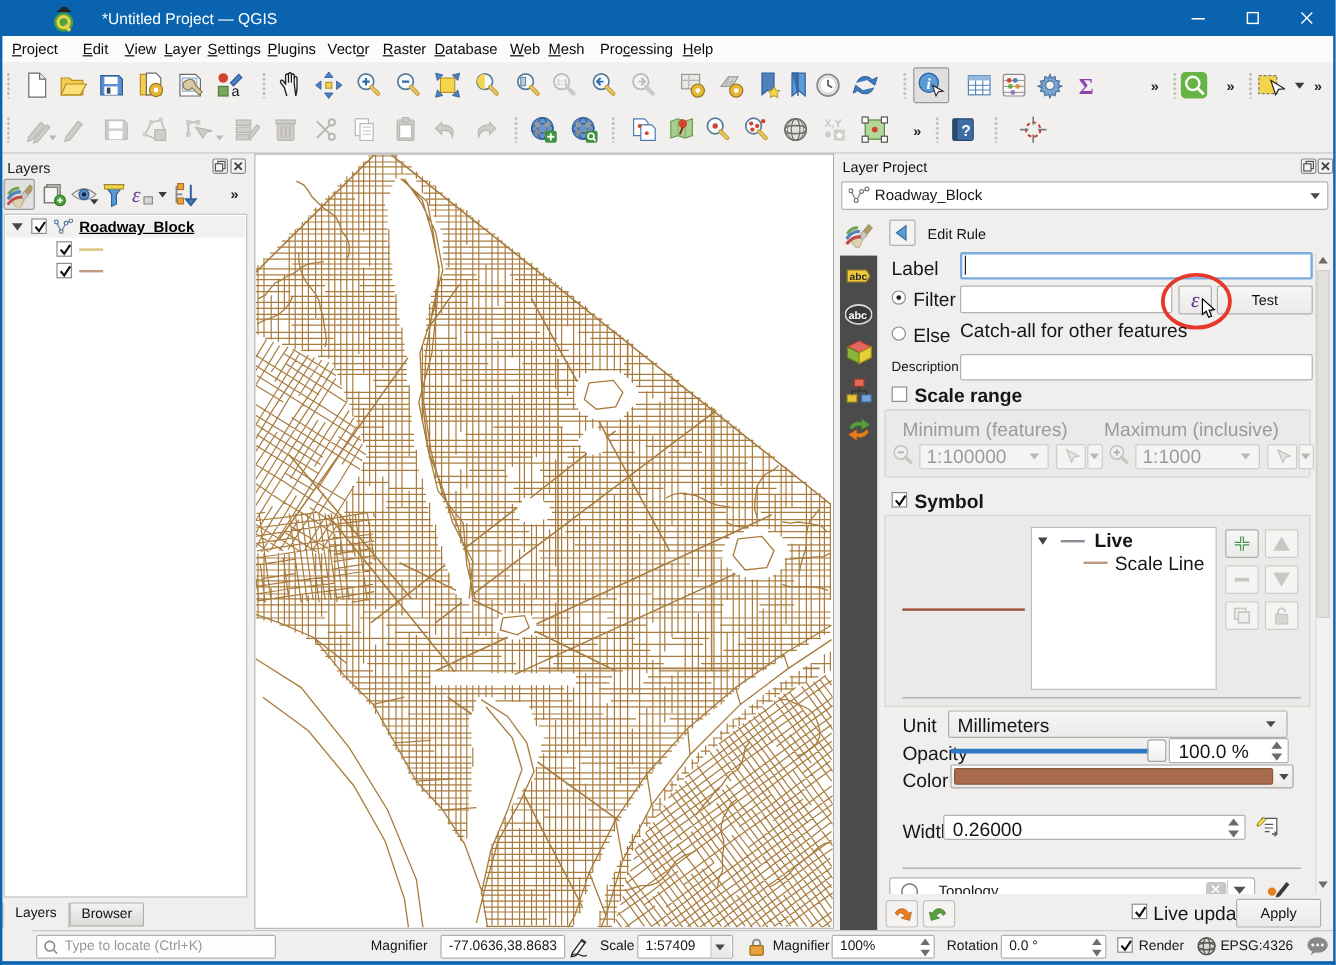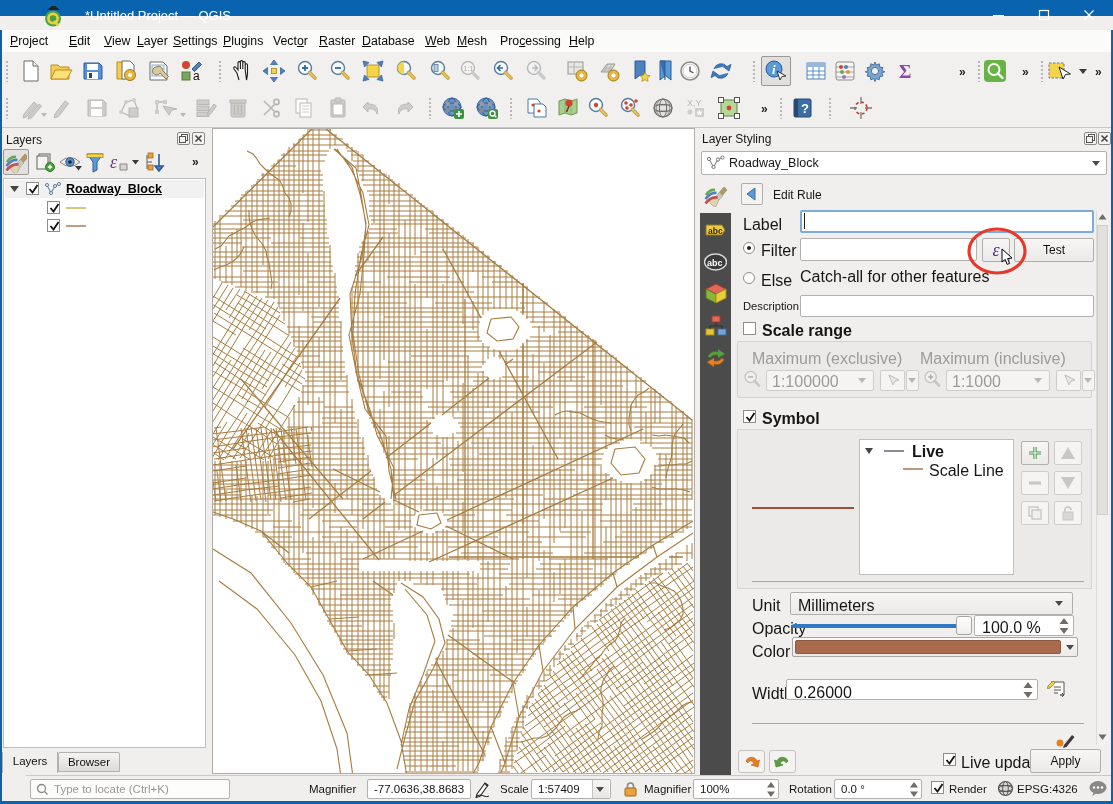--- a/index.html
+++ b/index.html
@@ -1,17 +1,17 @@
 <!DOCTYPE html>
 <html><head><meta charset="utf-8"><style>
 * { margin:0; padding:0; box-sizing:border-box; }
 body { width:1113px; height:804px; overflow:hidden; font-family:"Liberation Sans",sans-serif; }
 #win { position:absolute; left:0; top:0; width:1113px; height:804px; background:#f0efee; }
 .abs { position:absolute; }
-#titlebar { left:0; top:0; width:1113px; height:16px; background:#0a63ae; }
+#titlebar { left:0; top:0; width:1113px; height:30px; background:#0a63ae; }
 #titlebar .ttl { position:absolute; left:85px; top:8px; color:#fff; font-size:13px; }
 .winbtn { position:absolute; top:0; width:46px; height:30px; color:#fff; }
 #menubar { left:0; top:30px; width:1113px; height:22px; background:#fbfbfa; }
 #menubar span { position:absolute; top:4px; font-size:12.3px; color:#090909; }
 #toolbars { left:0; top:52px; width:1113px; height:76px; background:#f1f0ef; border-bottom:1px solid #c8c7c5; }
 .ti { position:absolute; width:24px; height:24px; }
 .grip { position:absolute; width:4px; height:22px; background-image:radial-gradient(circle, #b9b7b4 1px, transparent 1.2px); background-size:4px 4px; }
 .chev { position:absolute; font-size:12px; font-weight:bold; color:#222; letter-spacing:-3px; }
 
 #leftpanel { left:2px; top:129px; width:209px; height:675px; background:#f0efee; }
@@ -629,21 +629,21 @@
     <div id="mapcanvas" class="abs">
 <svg width="481" height="644" viewBox="0 0 481 644" style="position:absolute;left:0;top:0">
 <g fill="none" stroke="#a87c3e" stroke-width="1">
 <path d="M2 92L2 121M2 121L2 150M2 332L2 359M2 359L2 386M7 86L7 119M7 119L7 152M7 332L7 360M7 360L7 388M13 117L13 154M13 361L13 390M19 103L19 129M19 129L19 156M19 332L19 361M19 361L19 390M24 100L24 128M24 332L24 362M24 362L24 392M28 68L28 98M28 98L28 128M28 128L28 158M28 332L28 363M28 363L28 394M33 62L33 95M33 95L33 129M33 129L33 162M33 332L33 365M33 365L33 398M39 56L39 82M39 82L39 109M39 109L39 135M39 135L39 162M39 366L39 400M44 52L44 80M44 80L44 108M44 108L44 136M44 136L44 164M44 367L44 402M50 44L50 74M50 74L50 105M50 105L50 136M50 332L50 357M50 357L50 383M50 383L50 408M55 40L55 72M55 72L55 104M55 104L55 136M55 136L55 168M55 332L55 359M55 359L55 385M61 34L61 61M61 61L61 88M61 88L61 116M61 116L61 143M61 143L61 170M61 328L61 359M61 359L61 389M61 389L61 420M66 30L66 60M66 60L66 89M66 89L66 119M66 119L66 148M66 148L66 178M66 316L66 344M66 344L66 371M66 371L66 398M66 398L66 426M71 24L71 52M71 52L71 80M71 80L71 108M71 108L71 136M71 136L71 164M71 164L71 192M71 300L71 334M71 400L71 434M76 18L76 49M76 49L76 81M76 81L76 112M76 112L76 143M76 143L76 175M76 175L76 206M76 288L76 318M76 318L76 348M76 348L76 378M76 378L76 408M76 408L76 438M81 14L81 43M81 43L81 72M81 72L81 101M81 101L81 131M81 131L81 160M81 160L81 189M81 189L81 218M81 276L81 304M81 304L81 332M81 360L81 388M81 388L81 416M81 416L81 444M86 10L86 41M86 41L86 72M86 72L86 103M86 103L86 135M86 135L86 166M86 197L86 228M86 268L86 298M86 298L86 328M86 328L86 358M86 358L86 388M86 388L86 418M86 418L86 448M90 6L90 35M90 35L90 64M90 94L90 123M90 123L90 152M90 152L90 182M90 211L90 240M90 256L90 284M90 284L90 312M90 312L90 340M90 340L90 368M90 368L90 396M90 396L90 424M95 2L95 32M95 32L95 63M95 63L95 93M95 124L95 154M95 154L95 184M95 184L95 215M95 215L95 245M95 245L95 276M95 306L95 336M95 336L95 367M95 367L95 397M95 397L95 428M95 428L95 458M100 0L100 29M100 29L100 58M100 58L100 87M100 87L100 116M100 116L100 146M100 146L100 175M100 175L100 204M100 204L100 233M100 233L100 262M100 262L100 291M100 291L100 320M100 320L100 350M100 350L100 379M100 408L100 437M100 437L100 466M106 0L106 30M106 30L106 59M106 59L106 89M106 89L106 119M106 119L106 149M106 149L106 178M106 208L106 238M106 268L106 297M106 297L106 327M106 327L106 357M106 357L106 387M106 387L106 416M106 416L106 446M106 446L106 476M111 62L111 92M111 92L111 122M111 122L111 152M111 152L111 183M111 183L111 213M111 213L111 243M111 243L111 273M111 273L111 303M111 303L111 333M111 333L111 363M111 363L111 394M111 394L111 424M111 424L111 454M111 454L111 484M117 0L117 20M117 116L117 145M117 145L117 174M117 174L117 204M117 204L117 233M117 233L117 262M117 262L117 291M117 291L117 321M117 321L117 350M117 350L117 379M117 379L117 408M117 408L117 438M117 438L117 467M117 467L117 496M122 6L122 16M122 144L122 174M122 174L122 204M122 204L122 234M122 234L122 264M122 264L122 294M122 354L122 384M122 414L122 444M122 444L122 474M122 474L122 504M128 192L128 221M128 221L128 251M128 280L128 310M128 310L128 339M128 339L128 369M128 398L128 428M128 428L128 457M128 457L128 487M128 487L128 516M134 14L134 20M134 246L134 277M134 277L134 308M134 308L134 339M134 339L134 370M134 400L134 431M134 431L134 462M134 462L134 493M134 493L134 524M139 18L139 32M139 158L139 190M139 190L139 222M139 270L139 299M139 299L139 328M139 328L139 357M139 357L139 386M139 414L139 443M139 443L139 472M139 472L139 501M139 501L139 530M145 22L145 42M145 124L145 156M145 156L145 188M145 188L145 220M145 220L145 252M145 290L145 321M145 321L145 352M145 352L145 382M145 382L145 413M145 413L145 444M145 444L145 474M145 474L145 505M145 505L145 536M150 26L150 52M150 112L150 144M150 144L150 175M150 175L150 207M150 207L150 238M150 238L150 270M150 308L150 338M150 338L150 369M150 369L150 400M150 442L150 475M150 475L150 509M150 509L150 542M155 102L155 132M155 163L155 193M155 193L155 223M155 223L155 254M155 254L155 284M155 326L155 361M155 361L155 395M155 395L155 430M155 442L155 477M155 477L155 511M155 511L155 546M161 36L161 65M161 65L161 94M161 123L161 152M161 152L161 182M161 182L161 211M161 211L161 240M161 240L161 269M161 269L161 298M161 348L161 375M161 375L161 403M161 403L161 430M161 442L161 471M161 471L161 500M161 500L161 529M161 529L161 558M167 40L167 70M167 70L167 100M167 100L167 130M167 130L167 160M167 160L167 190M167 190L167 220M167 220L167 250M167 280L167 310M167 366L167 398M167 398L167 430M167 442L167 473M167 473L167 504M167 504L167 535M167 535L167 566M171 44L171 75M171 75L171 106M171 106L171 137M171 137L171 168M171 168L171 200M171 200L171 231M171 262L171 293M171 293L171 324M171 370L171 400M171 400L171 430M171 442L171 474M171 474L171 507M171 507L171 540M171 540L171 572M176 46L176 75M176 104L176 133M176 133L176 162M176 162L176 191M176 191L176 220M176 220L176 249M176 249L176 278M176 307L176 336M176 402L176 430M176 442L176 474M176 474L176 506M176 506L176 538M176 538L176 570M181 52L181 81M181 81L181 110M181 110L181 139M181 139L181 168M181 168L181 197M181 197L181 226M181 226L181 256M181 256L181 285M181 285L181 314M181 314L181 343M181 343L181 372M181 372L181 401M181 401L181 430M181 442L181 464M181 494L181 510M186 54L186 83M186 83L186 112M186 112L186 141M186 141L186 170M186 170L186 199M186 199L186 228M186 228L186 256M186 256L186 285M186 285L186 314M186 314L186 343M186 343L186 372M186 372L186 401M186 442L186 452M192 91L192 122M192 122L192 153M192 153L192 184M192 184L192 215M192 215L192 246M192 246L192 277M192 277L192 308M192 308L192 339M192 339L192 370M192 370L192 401M192 442L192 452M197 66L197 96M197 96L197 127M197 127L197 158M197 158L197 188M197 188L197 219M197 219L197 249M197 249L197 280M197 280L197 310M197 371L197 402M197 402L197 432M197 442L197 452M197 574L197 608M197 608L197 642M202 68L202 97M202 97L202 126M202 155L202 184M202 184L202 213M202 213L202 241M202 241L202 270M202 270L202 299M202 299L202 328M202 328L202 357M202 357L202 386M202 398L202 432M202 564L202 590M202 590L202 616M202 616L202 642M208 74L208 105M208 105L208 136M208 136L208 166M208 166L208 197M208 197L208 228M208 228L208 259M208 259L208 290M208 290L208 320M208 320L208 351M208 351L208 382M208 402L208 432M208 442L208 454M208 552L208 582M208 582L208 612M208 612L208 642M214 78L214 108M214 108L214 139M214 139L214 169M214 200L214 230M214 230L214 260M214 291L214 321M214 321L214 352M214 352L214 382M214 404L214 432M214 442L214 456M214 542L214 575M214 575L214 609M214 609L214 642M220 82L220 112M220 112L220 141M220 141L220 171M220 171L220 201M220 201L220 231M220 231L220 260M220 260L220 290M220 329L220 355M220 355L220 382M220 404L220 432M220 442L220 456M220 561L220 588M220 588L220 615M220 615L220 642M224 86L224 115M224 115L224 143M224 143L224 172M224 172L224 200M224 200L224 229M224 229L224 257M224 257L224 286M224 306L224 331M224 357L224 382M224 402L224 432M224 528L224 556M224 556L224 585M224 585L224 614M224 614L224 642M230 90L230 122M230 155L230 187M230 187L230 219M230 219L230 252M230 252L230 284M230 308L230 333M230 333L230 359M230 359L230 384M230 400L230 432M230 442L230 462M230 522L230 552M230 552L230 582M230 612L230 642M234 94L234 126M234 126L234 157M234 157L234 189M234 189L234 221M234 221L234 252M234 308L234 339M234 339L234 370M234 401L234 432M234 442L234 476M234 510L234 543M234 543L234 576M234 576L234 609M234 609L234 642M240 98L240 130M240 130L240 161M240 161L240 193M240 193L240 225M240 225L240 256M240 256L240 288M240 304L240 336M240 336L240 368M240 368L240 400M240 442L240 471M240 499L240 528M240 528L240 556M240 556L240 585M240 585L240 613M240 613L240 642M245 102L245 132M245 132L245 162M245 162L245 192M245 192L245 222M245 222L245 252M245 252L245 282M245 312L245 342M245 342L245 372M245 372L245 402M245 402L245 432M245 442L245 471M245 471L245 499M245 499L245 528M245 528L245 556M245 556L245 585M245 585L245 613M245 613L245 642M250 106L250 136M250 136L250 165M250 165L250 195M250 254L250 284M250 284L250 313M250 313L250 343M250 373L250 402M250 471L250 499M250 499L250 528M250 528L250 556M250 556L250 585M250 585L250 613M250 613L250 642M255 110L255 139M255 139L255 169M255 227L255 256M255 256L255 286M255 286L255 315M255 315L255 344M255 344L255 373M255 373L255 403M255 403L255 432M255 442L255 471M255 471L255 499M255 499L255 528M255 528L255 556M255 556L255 585M255 585L255 613M255 613L255 642M260 114L260 143M260 172L260 201M260 259L260 287M260 287L260 316M260 316L260 345M260 345L260 374M260 374L260 403M260 442L260 471M260 471L260 499M260 528L260 556M260 556L260 585M260 585L260 613M260 613L260 642M265 118L265 149M265 149L265 181M265 181L265 212M265 244L265 275M265 275L265 306M265 306L265 338M265 338L265 369M265 369L265 401M265 401L265 432M265 444L265 472M265 472L265 501M265 501L265 529M265 529L265 557M265 557L265 585M265 585L265 614M265 614L265 642M270 122L270 154M270 154L270 186M270 214L270 236M270 242L270 272M270 272L270 302M270 302L270 332M270 332L270 362M270 362L270 392M270 392L270 422M270 422L270 452M270 452L270 482M270 482L270 512M270 512L270 542M270 542L270 572M270 602L270 632M275 126L275 154M275 154L275 182M275 218L275 230M275 248L275 279M275 309L275 340M275 340L275 371M275 432L275 463M275 463L275 493M275 524L275 555M275 555L275 585M275 585L275 616M281 132L281 156M281 156L281 180M281 220L281 228M281 250L281 279M281 279L281 308M281 308L281 337M281 337L281 366M281 366L281 395M281 395L281 424M281 424L281 453M281 453L281 482M281 482L281 511M281 511L281 540M281 540L281 569M281 569L281 598M287 136L287 180M287 222L287 230M287 248L287 279M287 279L287 310M287 310L287 341M287 341L287 372M287 372L287 403M287 403L287 433M287 433L287 464M287 464L287 495M287 495L287 526M287 526L287 557M287 557L287 588M287 630L287 642M293 142L293 180M293 222L293 251M293 251L293 281M293 281L293 310M293 310L293 339M293 339L293 369M293 398L293 427M293 457L293 486M293 486L293 515M293 515L293 545M293 608L293 642M299 146L299 180M299 283L299 314M299 314L299 345M299 345L299 376M299 376L299 408M299 408L299 439M299 439L299 470M299 470L299 501M299 501L299 533M299 533L299 564M299 598L299 640M304 150L304 182M304 220L304 250M304 250L304 281M304 281L304 311M304 311L304 341M304 341L304 372M304 372L304 402M304 402L304 433M304 433L304 463M304 463L304 493M304 493L304 524M304 588L304 622M310 154L310 184M310 216L310 246M310 246L310 276M310 276L310 305M310 305L310 335M310 335L310 365M310 365L310 395M310 425L310 455M310 455L310 484M310 484L310 514M310 514L310 544M310 576L310 600M314 158L314 190M314 210L314 240M314 240L314 270M314 270L314 299M314 299L314 329M314 329L314 359M314 359L314 389M314 389L314 419M314 419L314 449M314 478L314 508M314 566L314 580M320 164L320 194M320 225L320 255M320 255L320 285M320 316L320 346M320 346L320 376M320 376L320 407M320 407L320 437M320 437L320 467M320 467L320 498M320 498L320 528M320 558L320 568M326 197L326 227M326 227L326 256M326 256L326 285M326 285L326 315M326 315L326 344M326 344L326 373M326 373L326 403M326 403L326 432M326 461L326 491M326 491L326 520M326 550L326 560M331 172L331 203M331 234L331 265M331 265L331 296M331 296L331 327M331 327L331 359M331 359L331 390M331 421L331 452M331 452L331 483M331 483L331 514M331 542L331 552M337 206L337 236M337 236L337 267M337 267L337 297M337 297L337 327M337 327L337 357M337 357L337 387M337 387L337 417M337 417L337 448M337 448L337 478M337 478L337 508M337 536L337 546M341 180L341 209M341 209L341 239M341 239L341 268M341 268L341 297M341 297L341 326M341 326L341 356M341 356L341 385M341 385L341 414M341 443L341 473M341 528L341 538M347 184L347 215M347 215L347 246M347 246L347 278M347 278L347 309M347 340L347 371M347 371L347 402M347 434L347 465M347 522L347 530M352 188L352 218M352 218L352 248M352 248L352 279M352 279L352 309M352 309L352 339M352 339L352 369M352 369L352 399M352 430L352 460M352 460L352 490M352 516L352 522M358 194L358 223M358 223L358 252M358 281L358 310M358 310L358 339M358 339L358 368M358 368L358 397M358 397L358 426M358 426L358 455M358 455L358 484M358 510L358 516M364 198L364 229M364 229L364 260M364 260L364 291M364 291L364 322M364 322L364 354M364 354L364 385M364 385L364 416M364 416L364 447M364 447L364 478M364 504L364 512M369 202L369 232M369 232L369 262M369 262L369 292M369 292L369 322M369 322L369 352M369 382L369 412M369 412L369 442M369 442L369 472M369 498L369 506M375 206L375 235M375 235L375 264M375 264L375 293M375 293L375 322M375 322L375 352M375 352L375 381M375 381L375 410M375 410L375 439M375 439L375 468M375 492L375 500M382 212L382 243M382 243L382 274M382 274L382 306M382 306L382 337M382 337L382 368M382 368L382 400M382 400L382 431M382 431L382 462M382 486L382 494M388 216L388 246M388 246L388 276M388 337L388 367M388 367L388 398M388 398L388 428M388 428L388 458M388 480L388 488M393 222L393 255M393 255L393 287M393 287L393 320M393 344L393 371M393 398L393 425M393 425L393 452M393 474L393 482M398 226L398 256M398 256L398 286M398 286L398 316M398 348L398 381M398 381L398 415M398 415L398 448M398 470L398 478M403 228L403 257M403 257L403 285M403 285L403 314M403 350L403 381M403 381L403 413M403 413L403 444M403 468L403 476M408 234L408 260M408 260L408 286M408 286L408 312M408 352L408 381M408 381L408 411M408 411L408 440M408 462L408 470M414 238L414 274M414 274L414 310M414 354L414 381M414 381L414 409M414 409L414 436M414 458L414 466M418 276L418 310M418 354L418 380M418 380L418 406M418 406L418 432M418 454L418 462M423 246L423 279M423 378L423 404M423 404L423 430M423 450L423 458M428 248L428 280M428 280L428 312M428 352L428 389M428 389L428 426M428 446L428 456M433 283L433 314M433 350L433 387M433 387L433 424M433 444L433 452M438 258L438 288M438 288L438 318M438 346L438 383M438 383L438 420M438 440L438 448M442 260L442 294M442 336L442 363M442 363L442 391M442 438L442 446M447 264L447 294M447 324L447 354M447 354L447 384M447 384L447 414M447 434L447 444M453 325L453 353M453 353L453 382M453 382L453 410M453 430L453 442M459 274L459 308M459 308L459 341M459 341L459 374M459 374L459 408M459 426L459 440M463 278L463 310M463 310L463 341M463 341L463 372M463 372L463 404M463 424L463 436M470 282L470 312M470 312L470 342M470 342L470 372M470 372L470 402M474 286L474 314M474 314L474 343M474 343L474 371M474 371L474 400M474 416L474 432M479 290L479 317M479 317L479 344M479 344L479 371M479 414L479 430M94 1L118 1M90 6L124 6M86 10L130 10M80 16L108 16M108 16L136 16M74 22L116 22M134 22L144 22M68 26L91 26M91 26L114 26M138 26L150 26M64 32L88 32M88 32L112 32M140 32L156 32M58 37L83 37M142 37L162 37M54 42L81 42M81 42L108 42M144 42L168 42M48 46L79 46M79 46L110 46M146 46L174 46M44 51L77 51M77 51L110 51M148 51L180 51M40 56L75 56M75 56L110 56M150 56L186 56M34 62L59 62M59 62L85 62M85 62L110 62M154 62L194 62M28 66L55 66M55 66L83 66M83 66L110 66M156 66L200 66M22 72L51 72M51 72L81 72M81 72L110 72M156 72L181 72M181 72L206 72M18 77L49 77M49 77L81 77M81 77L112 77M156 77L184 77M184 77L212 77M12 82L45 82M45 82L79 82M79 82L112 82M156 82L188 82M188 82L220 82M8 87L43 87M43 87L77 87M77 87L112 87M156 87L190 87M190 87L224 87M30 91L58 91M58 91L86 91M86 91L114 91M158 91L194 91M194 91L230 91M0 95L29 95M29 95L57 95M57 95L86 95M86 95L114 95M158 95L184 95M184 95L210 95M210 95L236 95M0 100L29 100M29 100L57 100M57 100L86 100M86 100L114 100M156 100L184 100M212 100L240 100M0 104L29 104M29 104L57 104M57 104L86 104M86 104L114 104M154 104L185 104M216 104L247 104M0 109L29 109M29 109L58 109M87 109L116 109M152 109L186 109M186 109L219 109M219 109L253 109M0 114L29 114M58 114L87 114M87 114L116 114M148 114L176 114M176 114L204 114M204 114L232 114M232 114L261 114M29 118L58 118M58 118L87 118M87 118L116 118M146 118L176 118M176 118L205 118M205 118L235 118M235 118L265 118M0 123L30 123M30 123L59 123M59 123L89 123M89 123L118 123M146 123L177 123M208 123L239 123M239 123L271 123M0 128L30 128M30 128L59 128M59 128L89 128M89 128L118 128M144 128L177 128M177 128L210 128M210 128L244 128M244 128L277 128M0 133L30 133M30 133L59 133M59 133L89 133M89 133L118 133M144 133L172 133M172 133L200 133M200 133L227 133M227 133L255 133M255 133L283 133M0 137L30 137M30 137L60 137M60 137L90 137M90 137L120 137M142 137L172 137M172 137L201 137M201 137L230 137M230 137L259 137M259 137L289 137M30 142L60 142M60 142L90 142M90 142L120 142M142 142L173 142M173 142L203 142M203 142L234 142M234 142L264 142M264 142L295 142M0 148L31 148M31 148L61 148M61 148L92 148M92 148L122 148M174 148L206 148M206 148L237 148M269 148L301 148M8 153L37 153M37 153L65 153M94 153L122 153M140 153L168 153M196 153L223 153M223 153L251 153M279 153L307 153M22 158L56 158M56 158L90 158M90 158L124 158M140 158L169 158M169 158L198 158M198 158L227 158M227 158L257 158M257 158L286 158M286 158L315 158M38 163L67 163M67 163L96 163M96 163L124 163M140 163L170 163M170 163L200 163M200 163L230 163M230 163L261 163M52 168L89 168M89 168L126 168M140 168L171 168M171 168L202 168M202 168L233 168M233 168L265 168M265 168L296 168M296 168L327 168M64 174L95 174M95 174L126 174M138 174L166 174M166 174L194 174M222 174L251 174M251 174L279 174M307 174L335 174M66 179L96 179M96 179L126 179M138 179L167 179M167 179L196 179M196 179L225 179M225 179L254 179M254 179L283 179M283 179L312 179M68 183L97 183M97 183L126 183M138 183L166 183M166 183L194 183M194 183L221 183M221 183L249 183M307 183L347 183M98 188L126 188M171 188L203 188M203 188L236 188M236 188L269 188M313 188L353 188M100 193L128 193M138 193L170 193M170 193L202 193M202 193L234 193M234 193L267 193M317 193L357 193M74 198L101 198M101 198L128 198M138 198L170 198M170 198L201 198M201 198L233 198M233 198L265 198M319 198L342 198M342 198L365 198M76 203L102 203M102 203L128 203M138 203L170 203M170 203L201 203M201 203L233 203M233 203L265 203M345 203L371 203M78 208L103 208M103 208L128 208M138 208L170 208M170 208L202 208M202 208L234 208M234 208L267 208M317 208L347 208M347 208L377 208M80 212L104 212M104 212L128 212M138 212L171 212M171 212L203 212M203 212L236 212M236 212L269 212M313 212L348 212M348 212L383 212M82 218L106 218M106 218L130 218M140 218L168 218M168 218L195 218M195 218L222 218M222 218L249 218M249 218L277 218M307 218L334 218M334 218L361 218M361 218L389 218M84 222L107 222M107 222L130 222M140 222L172 222M172 222L204 222M204 222L236 222M236 222L268 222M268 222L299 222M299 222L331 222M331 222L363 222M363 222L395 222M84 227L107 227M198 227L227 227M227 227L256 227M285 227L314 227M314 227L343 227M343 227L372 227M372 227L401 227M88 233L132 233M175 233L207 233M207 233L240 233M240 233L273 233M291 233L320 233M320 233L349 233M349 233L378 233M378 233L407 233M90 238L132 238M142 238L174 238M174 238L205 238M205 238L237 238M237 238L269 238M295 238L325 238M325 238L355 238M355 238L385 238M385 238L415 238M92 243L132 243M142 243L174 243M174 243L206 243M206 243L238 243M238 243L271 243M325 243L357 243M357 243L389 243M389 243L421 243M94 248L134 248M144 248L177 248M177 248L209 248M209 248L242 248M242 248L275 248M289 248L316 248M344 248L372 248M92 252L134 252M144 252L173 252M173 252L202 252M202 252L231 252M260 252L289 252M289 252L317 252M317 252L346 252M346 252L375 252M375 252L404 252M404 252L433 252M90 257L134 257M146 257L176 257M176 257L205 257M205 257L234 257M234 257L263 257M263 257L293 257M293 257L322 257M322 257L351 257M351 257L380 257M380 257L410 257M88 263L112 263M112 263L136 263M178 263L208 263M237 263L267 263M267 263L297 263M297 263L326 263M326 263L356 263M356 263L386 263M386 263L415 263M415 263L445 263M150 268L180 268M180 268L210 268M240 268L271 268M271 268L301 268M301 268L331 268M331 268L361 268M361 268L391 268M391 268L421 268M421 268L451 268M84 273L111 273M150 273L181 273M181 273L212 273M212 273L243 273M243 273L274 273M274 273L305 273M305 273L335 273M335 273L366 273M366 273L397 273M397 273L428 273M428 273L459 273M111 278L140 278M215 278L246 278M246 278L277 278M277 278L309 278M309 278L340 278M371 278L402 278M402 278L434 278M80 283L111 283M111 283L142 283M154 283L183 283M183 283L212 283M212 283L241 283M241 283L269 283M269 283L298 283M298 283L327 283M356 283L385 283M385 283L413 283M413 283L442 283M442 283L471 283M109 289L142 289M156 289L189 289M189 289L222 289M240 289L270 289M270 289L300 289M300 289L329 289M329 289L359 289M359 289L388 289M388 289L418 289M418 289L447 289M447 289L477 289M109 294L144 294M158 294L188 294M188 294L218 294M245 294L274 294M274 294L303 294M303 294L332 294M332 294L362 294M362 294L391 294M391 294L420 294M420 294L450 294M450 294L479 294M74 298L109 298M109 298L144 298M160 298L188 298M188 298L216 298M247 298L276 298M276 298L305 298M305 298L334 298M334 298L363 298M363 298L392 298M421 298L450 298M450 298L479 298M70 304L96 304M96 304L121 304M121 304L146 304M164 304L192 304M192 304L220 304M243 304L272 304M272 304L302 304M302 304L331 304M331 304L361 304M361 304L390 304M390 304L420 304M420 304L449 304M449 304L479 304M68 309L95 309M95 309L122 309M122 309L148 309M166 309L198 309M198 309L229 309M229 309L260 309M260 309L291 309M291 309L323 309M323 309L354 309M354 309L385 309M385 309L416 309M416 309L448 309M448 309L479 309M66 314L94 314M94 314L122 314M122 314L150 314M168 314L198 314M198 314L228 314M258 314L288 314M288 314L317 314M317 314L347 314M347 314L377 314M377 314L407 314M427 314L453 314M453 314L479 314M64 319L94 319M94 319L123 319M123 319L152 319M170 319L202 319M202 319L234 319M234 319L267 319M267 319L299 319M299 319L331 319M331 319L363 319M363 319L395 319M439 319L479 319M62 325L92 325M92 325L122 325M122 325L152 325M172 325L204 325M204 325L235 325M266 325L297 325M297 325L328 325M328 325L360 325M360 325L391 325M443 325L479 325M60 330L92 330M92 330L123 330M123 330L154 330M174 330L205 330M236 330L266 330M266 330L297 330M297 330L328 330M328 330L358 330M358 330L389 330M445 330L479 330M0 336L31 336M31 336L63 336M63 336L94 336M94 336L125 336M125 336L156 336M237 336L267 336M267 336L298 336M298 336L328 336M328 336L358 336M358 336L389 336M445 336L479 336M0 341L32 341M32 341L63 341M95 341L127 341M127 341L158 341M178 341L209 341M209 341L240 341M240 341L270 341M270 341L301 341M301 341L332 341M332 341L362 341M441 341L479 341M0 346L32 346M32 346L64 346M64 346L96 346M96 346L128 346M128 346L160 346M178 346L210 346M210 346L241 346M241 346L272 346M272 346L303 346M303 346L334 346M334 346L366 346M366 346L397 346M437 346L479 346M0 351L32 351M32 351L65 351M65 351L97 351M97 351L130 351M130 351L162 351M180 351L212 351M244 351L276 351M276 351L307 351M307 351L339 351M339 351L371 351M371 351L403 351M431 351L455 351M455 351L479 351M0 355L32 355M32 355L65 355M65 355L97 355M97 355L130 355M130 355L162 355M180 355L210 355M210 355L240 355M240 355L270 355M270 355L300 355M300 355L330 355M330 355L360 355M360 355L389 355M389 355L419 355M419 355L449 355M0 360L33 360M33 360L66 360M66 360L99 360M99 360L131 360M131 360L164 360M180 360L210 360M210 360L240 360M240 360L270 360M270 360L300 360M300 360L330 360M330 360L360 360M360 360L389 360M389 360L419 360M419 360L449 360M449 360L479 360M0 366L28 366M55 366L83 366M83 366L111 366M111 366L139 366M139 366L166 366M180 366L210 366M210 366L240 366M240 366L270 366M270 366L300 366M300 366L330 366M360 366L389 366M389 366L419 366M419 366L449 366M449 366L479 366M0 370L29 370M29 370L57 370M57 370L86 370M86 370L115 370M115 370L144 370M144 370L172 370M182 370L212 370M212 370L242 370M242 370L271 370M271 370L301 370M331 370L360 370M360 370L390 370M390 370L420 370M420 370L449 370M449 370L479 370M0 375L30 375M30 375L59 375M59 375L89 375M89 375L119 375M149 375L178 375M182 375L212 375M212 375L242 375M242 375L271 375M271 375L301 375M301 375L331 375M331 375L360 375M360 375L390 375M420 375L449 375M0 381L30 381M30 381L60 381M90 381L120 381M120 381L150 381M150 381L180 381M210 381L239 381M239 381L269 381M269 381L299 381M329 381L359 381M359 381L389 381M419 381L449 381M449 381L479 381M0 386L29 386M29 386L58 386M87 386L116 386M116 386L145 386M145 386L174 386M174 386L202 386M230 386L262 386M293 386L324 386M324 386L355 386M355 386L386 386M386 386L417 386M417 386L448 386M448 386L479 386M20 392L50 392M50 392L79 392M109 392L139 392M139 392L169 392M169 392L198 392M234 392L265 392M265 392L296 392M296 392L326 392M387 392L418 392M418 392L448 392M448 392L479 392M60 398L88 398M116 398L144 398M172 398L200 398M232 398L263 398M263 398L294 398M294 398L325 398M325 398L356 398M356 398L387 398M387 398L417 398M417 398L448 398M448 398L479 398M42 403L70 403M70 403L98 403M98 403L126 403M126 403L154 403M154 403L182 403M182 403L210 403M222 403L254 403M254 403L285 403M285 403L316 403M347 403L378 403M409 403L440 403M440 403L471 403M50 408L79 408M109 408L138 408M138 408L167 408M167 408L197 408M197 408L226 408M226 408L256 408M256 408L285 408M314 408L344 408M344 408L373 408M402 408L432 408M432 408L461 408M54 413L85 413M85 413L115 413M115 413L146 413M146 413L176 413M176 413L207 413M207 413L237 413M237 413L268 413M268 413L298 413M298 413L329 413M390 413L420 413M420 413L451 413M58 418L88 418M88 418L117 418M117 418L146 418M146 418L176 418M176 418L205 418M235 418L264 418M264 418L294 418M294 418L323 418M323 418L353 418M353 418L382 418M382 418L411 418M411 418L441 418M93 424L124 424M124 424L155 424M155 424L186 424M186 424L217 424M248 424L278 424M278 424L309 424M309 424L340 424M371 424L402 424M402 424L433 424M463 424L479 424M68 430L98 430M128 430L157 430M157 430L187 430M187 430L217 430M217 430L247 430M247 430L276 430M276 430L306 430M336 430L365 430M365 430L395 430M72 435L109 435M109 435L146 435M267 435L297 435M327 435L357 435M357 435L387 435M387 435L417 435M445 435L469 435M78 440L112 440M112 440L146 440M267 440L295 440M323 440L352 440M352 440L380 440M437 440L459 440M82 445L111 445M111 445L140 445M140 445L170 445M170 445L199 445M199 445L228 445M228 445L257 445M286 445L315 445M315 445L345 445M345 445L374 445M374 445L403 445M431 445L449 445M86 449L117 449M117 449L148 449M148 449L179 449M179 449L210 449M210 449L242 449M242 449L273 449M273 449L304 449M304 449L335 449M335 449L366 449M366 449L397 449M425 449L437 449M92 455L123 455M123 455L154 455M154 455L184 455M200 455L232 455M232 455L264 455M296 455L327 455M327 455L359 455M359 455L391 455M419 455L431 455M98 460L126 460M126 460L154 460M154 460L182 460M228 460L260 460M260 460L291 460M291 460L322 460M322 460L354 460M354 460L385 460M411 460L423 460M127 466L154 466M154 466L180 466M230 466L260 466M260 466L290 466M319 466L349 466M349 466L379 466M405 466L417 466M104 470L141 470M141 470L178 470M232 470L261 470M261 470L289 470M289 470L317 470M345 470L373 470M399 470L409 470M106 476L142 476M142 476L178 476M236 476L269 476M269 476L301 476M301 476L333 476M333 476L365 476M393 476L401 476M110 482L145 482M145 482L180 482M269 482L300 482M300 482L330 482M330 482L361 482M387 482L395 482M112 486L146 486M146 486L180 486M240 486L270 486M270 486L299 486M299 486L328 486M328 486L357 486M381 486L389 486M114 492L147 492M147 492L180 492M238 492L267 492M267 492L295 492M295 492L323 492M323 492L351 492M377 492L385 492M118 497L149 497M238 497L266 497M266 497L293 497M293 497L320 497M320 497L347 497M371 497L379 497M122 502L151 502M151 502L180 502M236 502L263 502M263 502L290 502M290 502L316 502M316 502L343 502M367 502L373 502M124 507L152 507M152 507L180 507M271 507L305 507M305 507L339 507M363 507L369 507M126 511L153 511M153 511L180 511M234 511L267 511M300 511L333 511M128 515L154 515M154 515L180 515M234 515L267 515M267 515L299 515M299 515L331 515M355 515L361 515M130 520L155 520M155 520L180 520M232 520L264 520M264 520L295 520M295 520L327 520M351 520L357 520M134 525L157 525M157 525L180 525M259 525L291 525M291 525L323 525M345 525L351 525M138 530L180 530M222 530L255 530M255 530L287 530M287 530L319 530M341 530L347 530M144 536L178 536M218 536L251 536M251 536L283 536M283 536L315 536M150 541L178 541M214 541L247 541M247 541L280 541M280 541L313 541M333 541L339 541M152 546L178 546M212 546L245 546M277 546L309 546M331 546L337 546M240 552L273 552M273 552L305 552M327 552L333 552M160 557L176 557M206 557L238 557M323 557L329 557M164 563L176 563M204 563L236 563M236 563L267 563M267 563L299 563M168 568L174 568M200 568L232 568M232 568L265 568M265 568L297 568M315 568L321 568M198 573L230 573M230 573L263 573M263 573L295 573M311 573L317 573M196 578L228 578M228 578L259 578M259 578L291 578M309 578L315 578M196 583L227 583M227 583L258 583M258 583L289 583M307 583L313 583M194 588L225 588M225 588L256 588M256 588L287 588M305 588L313 588M194 593L224 593M224 593L255 593M301 593L311 593M192 598L222 598M222 598L251 598M251 598L281 598M299 598L309 598M192 603L222 603M222 603L251 603M251 603L281 603M297 603L309 603M190 609L220 609M220 609L249 609M249 609L279 609M295 609L307 609M188 613L218 613M218 613L247 613M247 613L277 613M293 613L305 613M188 617L217 617M217 617L246 617M291 617L305 617M188 622L216 622M216 622L245 622M245 622L273 622M291 622L303 622M190 627L218 627M218 627L245 627M245 627L273 627M289 627L301 627M190 631L217 631M217 631L244 631M244 631L271 631M287 631L301 631M192 637L218 637M218 637L243 637M287 637L299 637M192 643L228 643M228 643L265 643M285 643L297 643M300 637L305 644M302 631L312 644M306 618L324 643M308 612L330 643M308 604L323 624M323 624L337 643M310 598L327 621M327 621L343 643M331 618L350 643M335 614L356 644M316 579L332 601M332 601L347 622M347 622L363 644M319 574L336 598M336 598L353 621M353 621L369 644M322 570L340 594M340 594L357 618M357 618L375 643M325 565L344 591M344 591L363 617M363 617L381 643M328 560L348 588M348 588L368 615M368 615L388 643M331 556L347 578M363 599L379 621M379 621L395 643M351 574L368 597M368 597L384 620M384 620L401 643M337 546L355 571M372 595L390 619M390 619L408 643M340 542L359 567M359 567L377 593M377 593L396 618M396 618L414 644M363 564L382 590M401 617L421 644M346 532L362 555M362 555L379 577M379 577L395 599M395 599L411 622M411 622L427 644M350 529L367 552M367 552L383 575M383 575L400 597M400 597L416 620M416 620L433 643M353 525L371 548M371 548L388 572M388 572L405 595M405 595L422 619M422 619L439 643M358 522L375 546M375 546L393 570M393 570L411 594M411 594L428 619M428 619L446 643M361 517L379 542M397 567L416 593M416 593L434 618M434 618L452 643M384 540L402 566M402 566L421 591M440 617L459 643M368 509L384 532M384 532L400 554M400 554L417 576M417 576L433 599M433 599L449 621M449 621L465 643M389 529L405 552M405 552L422 575M422 575L439 598M439 598L455 621M455 621L472 644M392 525L410 549M410 549L427 573M427 573L444 596M444 596L461 620M461 620L479 644M379 498L396 522M413 545L430 568M430 568L447 591M447 591L464 614M464 614L480 638M384 495L403 522M403 522L422 548M422 548L441 575M441 575L461 601M461 601L480 628M387 491L405 517M405 517L424 542M424 542L443 568M443 568L462 594M462 594L481 620M391 488L409 512M409 512L427 537M427 537L444 561M444 561L462 586M462 586L480 611M395 485L412 508M412 508L429 532M429 532L446 555M446 555L464 579M464 579L481 603M398 480L414 502M414 502L431 525M431 525L447 548M447 548L464 570M464 570L480 593M402 477L422 503M422 503L441 530M441 530L460 557M406 474L425 499M425 499L443 525M443 525L462 550M462 550L481 576M411 471L428 495M428 495L445 518M445 518L463 542M415 468L431 490M448 513L464 536M464 536L481 558M419 465L439 493M439 493L460 521M460 521L480 549M423 461L442 488M442 488L462 514M462 514L481 541M445 483L463 507M432 455L448 477M448 477L464 500M464 500L480 522M436 452L451 473M451 473L466 493M466 493L481 514M440 449L460 477M460 477L480 504M445 448L463 472M463 472L481 496M455 443L481 479M459 440L480 469M465 439L480 460M470 437L481 452M474 434L480 442M386 491L407 476M407 476L429 460M429 460L450 444M358 519L382 502M382 502L405 485M405 485L428 468M428 468L452 451M452 451L475 434M344 536L367 520M367 520L389 503M389 503L412 487M412 487L435 470M435 470L457 454M457 454L480 438M333 552L358 534M358 534L382 516M382 516L407 498M407 498L431 480M431 480L456 463M325 565L351 546M351 546L377 527M377 527L403 508M403 508L429 490M429 490L455 471M455 471L481 452M316 579L339 562M339 562L363 545M363 545L387 528M434 493L457 476M457 476L481 459M315 587L338 570M338 570L362 553M362 553L385 536M385 536L409 519M409 519L432 502M432 502L456 485M456 485L480 468M312 597L336 580M336 580L360 562M360 562L384 545M384 545L408 527M408 527L432 510M432 510L456 492M456 492L480 475M309 607L333 589M333 589L358 571M358 571L382 553M382 553L407 535M407 535L431 518M431 518L456 500M456 500L480 482M331 598L356 580M356 580L381 562M381 562L406 544M406 544L431 525M431 525L455 507M455 507L480 489M304 625L330 606M330 606L355 588M355 588L380 570M380 570L405 551M405 551L430 533M456 515L481 496M301 634L327 616M327 616L352 597M403 560L429 542M429 542L454 523M454 523L479 505M324 625L350 606M350 606L376 587M376 587L402 568M402 568L428 550M428 550L454 531M454 531L480 512M308 644L333 626M357 608L382 590M431 555L456 537M342 627L365 610M365 610L388 594M411 577L434 560M434 560L457 543M457 543L480 526M330 643L355 625M355 625L380 606M380 606L405 588M405 588L430 570M430 570L456 552M456 552L481 534M340 643L364 626M364 626L387 609M387 609L410 592M410 592L434 575M434 575L457 558M457 558L481 541M350 643L376 624M376 624L402 606M402 606L428 587M428 587L454 568M454 568L480 549M360 643L384 626M384 626L408 609M408 609L432 591M432 591L456 574M456 574L480 556M370 644L392 628M392 628L414 612M414 612L436 596M436 596L458 580M458 580L480 564M380 644L405 625M405 625L430 607M430 607L455 589M455 589L480 571M390 644L413 627M413 627L435 611M435 611L458 594M458 594L481 578M400 644L427 625M427 625L453 606M453 606L479 586M412 643L434 626M434 626L457 610M457 610L480 594M422 643L451 622M451 622L480 601M432 643L456 626M456 626L480 608M442 643L461 629M461 629L481 615M462 644L480 631M472 644L480 638M9 154L-0 169M15 156L0 180M20 159L-0 192M27 160L13 181M32 163L16 189M37 165L18 196M18 196L-1 227M44 167L29 190M29 190L14 213M14 213L-0 237M49 169L32 196M32 196L16 223M16 223L-1 249M55 171L36 201M18 231L-1 260M61 173L46 198M46 198L30 222M30 222L15 247M15 247L-1 272M65 178L49 204M49 204L32 230M32 230L16 256M16 256L0 282M67 186L50 213M50 213L33 240M33 240L16 267M16 267L-1 294M52 221L35 249M35 249L17 277M17 277L-0 305M58 223L43 246M43 246L29 270M14 293L-1 317M76 206L60 230M60 230L45 255M45 255L30 280M30 280L14 304M14 304L-1 329M78 213L63 237M63 237L49 260M34 284L20 307M20 307L5 331M82 219L64 247M64 247L47 274M47 274L30 302M30 302L12 330M84 227L68 253M68 253L52 278M36 304L20 330M87 234L72 258M57 282L42 306M42 306L27 329M89 241L71 271M71 271L52 300M58 302L41 329M82 276L65 303M65 303L47 330M67 310L55 330M31 162L67 184M24 166L48 180M48 180L72 195M25 174L50 190M50 190L75 206M-0 167L26 183M26 183L53 200M-1 175L28 193M28 193L56 210M56 210L84 228M1 184L30 202M30 202L59 220M59 220L88 238M0 192L23 206M69 235L92 250M30 219L59 237M59 237L89 255M-0 208L29 226M29 226L58 244M58 244L87 262M0 217L28 234M28 234L56 252M-1 224L26 241M26 241L54 258M1 233L27 250M27 250L53 266M0 242L25 257M25 257L50 273M50 273L75 288M24 265L49 280M-0 258L23 272M23 272L46 287M46 287L69 301M45 294L67 308M-0 274L21 288M21 288L43 301M43 301L64 315M30 310L60 328M25 315L51 331M0 308L38 331M-1 315L23 330M1 324L11 331M-1 346L3 372M4 342L8 373M3 299L8 336M8 336L13 372M23 336L28 372M28 299L33 336M33 336L38 373M33 299L38 335M38 335L43 372M38 298L43 335M43 335L48 371M43 299L48 336M48 336L53 373M48 299L53 335M53 335L58 371M53 300L58 336M58 336L63 371M58 299L63 336M63 336L68 373M63 299L68 335M68 335L73 371M68 300L73 335M73 335L78 371M78 298L83 335M83 300L88 335M88 335L93 371M93 298L99 338M98 298L99 302M1 299L8 298M-1 305L25 302M25 302L51 298M0 311L32 307M32 307L64 303M64 303L95 298M-1 318L32 313M32 313L65 308M65 308L98 304M-0 324L33 319M1 330L33 325M33 325L65 320M65 320L98 316M-0 336L33 331M33 331L66 326M66 326L99 322M0 342L33 337M65 333L98 328M65 339L98 334M0 354L33 349M65 345L97 340M-1 360L32 355M32 355L65 351M65 351L98 346M-0 366L33 361M33 361L66 357M1 372L33 367M33 367L65 363M65 363L98 358M68 369L99 364M80 373L97 370"></path>
 <path d="M113 0L479 291M99 -0L0 98M150 390L172 373M180 367L384 213M96 390L158 342M173 329L218 294M229 286L276 249M292 236L300 230M150 430L210 402M234 391L430 300M20 320L127 169M142 147L170 108M160 452L180 466M235 506L303 555M216 433L400 349M120 340L167 363M181 371L206 383M233 397L300 430M28 250L130 370M230 120L268 189M286 222L345 330M223 532L272 626M236 428L426 428M456 428L470 428M252 170L252 430M60 300L166 431M310 154L310 186M310 214L310 430M380 210L380 430" stroke-width="1.3"></path>
 <path d="M124 20L138 40L150 64L156 96L148 126L142 165L140 205L146 246L155 280L168 308L178 340L181 372M122 20L139 38L147 65L153 94L151 125L147 165L136 206L144 247L157 281L164 306L181 339L178 370M121 20L143 39L148 65L153 97L149 128L137 165L139 206L144 247L152 280L173 307L176 342L183 370M31 118L28 124L24 129L19 133L13 136L7 138L1 141M57 89L50 90L44 91L38 94L33 98L27 101L22 104L16 107L12 112L8 117L2 120M58 160L59 154L58 147L57 141L56 134L54 128L53 122L50 116L46 111L42 106L39 100L37 94L36 88L36 81M76 88L78 82L78 75L76 69L72 64L70 58L67 52L62 48L56 44L52 40L47 35L44 30L40 25L34 22M0 383L20 390L48 402L74 434L98 458L116 490L134 522L156 546L174 574L188 612L194 648M0 420L38 444L78 494L110 546L134 604L140 648M6 452L44 480L82 526L108 572L124 620L128 648M480 392L440 416L400 444L360 478L326 516L300 554L278 598L266 634L258 648M480 404L444 428L404 458L362 500L330 542L306 588L292 634L286 648M188 454L210 468L226 490L232 514L220 540L202 572L192 608L184 640M192 460L214 486L222 512L210 546L196 580L188 616M278 190L298 188L306 198L300 210L284 212L274 204L278 190M402 320L422 318L432 330L426 344L408 346L398 334L402 320M206 386L224 384L228 394L218 400L204 396L206 386M48 402L76 424M98 458L124 452M116 490L146 488M134 522L164 520M156 546L184 544M360 478L362 500M326 516L330 542M300 554L306 588M400 444L404 458M440 416L444 428M278 598L292 634M401 537L396 541L393 547L390 552L388 559L388 565L390 571L390 578L389 584L389 591L389 597L386 603L385 610M368 579L363 582L357 584L351 588L347 593L344 598L339 603L334 607L328 609L321 609L315 611L309 613L303 613M436 454L443 454L449 457L455 459L461 462L465 466L468 472L470 479L470 485L467 491L462 495L457 499L451 501M412 489L408 494L407 500L405 507L402 512L396 516L392 520L388 526L383 530L379 536L375 540L371 545L367 550M429 610L434 607L440 603L445 599L449 594L454 590L459 586L464 582L469 577L474 574L480 573M439 306L446 307L452 306L459 307L465 308L471 309L476 314M398 294L391 293L385 292L379 290L373 287L367 284L361 283L355 282L348 283L342 286M392 306L398 309L405 310L411 311M418 302L416 296L416 289L417 283L418 276L421 271L425 266L431 263L436 259M441 337L447 337L454 336L460 336L466 335L473 335L479 332M439 358L445 360L451 360L458 360L464 360L471 361L477 363M470 295L466 300L462 305L460 311L459 317L459 324L458 330L456 336L454 343L453 349" stroke-width="1.1"></path>
 </g>
 </svg>
     </div>
 <div id="rightpanel" class="abs">
-<div class="rp-abs" style="left:2px;top:3px;font-size:12px">Layer Styling</div>
+<div class="rp-abs" style="left:2px;top:3px;font-size:12px">Layer Project</div>
 <div class="dockbtn" style="left:384px;top:3px">
         <svg width="11" height="11" viewBox="0 0 11 11">
           <rect x="3.5" y="1.5" width="6" height="6" fill="none" stroke="#555"></rect>
           <rect x="1.5" y="3.5" width="6" height="6" fill="#f4f3f2" stroke="#555"></rect>
         </svg>
       </div>
 <div class="dockbtn" style="left:398px;top:3px">
         <svg width="11" height="11" viewBox="0 0 11 11">
           <path d="M2.5 2.5 l6 6 m0 -6 l-6 6" stroke="#444" stroke-width="1.6"></path>
         </svg>
@@ -743,21 +743,21 @@
         </svg>
       </div>
 <div class="radio" style="left:43px;top:143px"></div>
 <div class="lbl" style="left:61px;top:143px">Else</div>
 <div class="lbl" style="left:100px;top:139px">Catch-all for other features</div>
 <div class="lbl" style="left:43px;top:171px;font-size:11.2px">Description</div>
 <div class="input" style="left:100px;top:166px;width:294px;height:22px"></div>
 <div class="check" style="left:43px;top:193px"></div>
 <div class="lbl" style="left:62px;top:193px;font-weight:bold">Scale range</div>
 <div class="rp-abs" style="left:37px;top:212px;width:355px;height:57px;background:#eceae8;border:1px solid #d4d2cf;border-radius:2px"></div>
-<div class="lbl dis" style="left:52px;top:221px">Maximum (exclusive)</div>
+<div class="lbl dis" style="left:52px;top:221px">Minimum (features)</div>
 <div class="lbl dis" style="left:220px;top:221px">Maximum (inclusive)</div>
 <div class="rp-abs" style="left:42px;top:240px">
         <svg width="20" height="20" viewBox="0 0 20 20">
           <circle cx="8.7" cy="8" r="5.6" fill="#f0efed" stroke="#c5c3c0" stroke-width="1.3"></circle>
           <path d="M6.2 8 h5" stroke="#b0aeab" stroke-width="1.4"></path>
           <path d="M12.6 12 l4.4 4.4" stroke="#c9c7c4" stroke-width="2.8" stroke-linecap="round"></path>
         </svg>
       </div>
 <div class="rp-abs" style="left:222px;top:240px">
         <svg width="20" height="20" viewBox="0 0 20 20">
@@ -868,20 +868,33 @@
       </div>
 <div class="rp-abs" style="left:346px;top:550px">
         <svg width="24" height="20" viewBox="0 0 24 20">
           <path d="M5 3 h13 v13 h-4" fill="#fff" stroke="#555"></path>
           <path d="M2 7 l5 -5 2 2 -5 5 -2.5 0.5 z" fill="#f4d44a" stroke="#8a7a20" stroke-width="0.8"></path>
           <path d="M8 8 h7 M8 11 h7 M8 14 h4" stroke="#555"></path>
           <path d="M14 16 l4 0 m-2 -2 l2 2 -2 2" stroke="#555" fill="none"></path>
         </svg>
       </div>
 <div class="rp-abs" style="left:52px;top:594px;width:332px;height:1px;background:#a8a6a3"></div>
+<div class="rp-abs" style="left:40px;top:601px;width:312px;height:15px;overflow:hidden">
+        <div class="input" style="left:1px;top:1px;width:305px;height:34px;border-radius:3px"></div>
+        <div style="position:absolute;left:0;top:0">
+          <svg width="312" height="17" viewBox="0 0 312 17">
+            <circle cx="18" cy="13" r="6.5" fill="none" stroke="#8a8886" stroke-width="1.4"></circle>
+            <text x="42" y="17" font-size="12.5" fill="#161616" font-family="Liberation Sans">Topology</text>
+            <rect x="265" y="5" width="17" height="12" rx="3" fill="#c9c7c4"></rect>
+            <path d="M270 8 l6 6 m0 -6 l-6 6" stroke="#fff" stroke-width="1.3"></path>
+            <path d="M288 9 l5 6 5 -6 z" fill="#55534f"></path>
+            <path d="M283 3 v14" stroke="#d8d6d3"></path>
+          </svg>
+        </div>
+      </div>
 <div class="rp-abs" style="left:355px;top:604px">
         <svg width="20" height="16" viewBox="0 0 20 16">
           <circle cx="5" cy="10" r="3.5" fill="#e67e22"></circle>
           <path d="M9 12 L17 2 l2.5 2 -8 10 -3.5 1 z" fill="#3a3a3a"></path>
         </svg>
       </div>
 <div class="rp-abs" style="left:0px;top:646px;width:411px;height:29px;border-top:1px solid #d8d6d3"></div>
 <div class="rp-abs" style="left:38px;top:621px;width:27px;height:23px;background:#f4f3f2;border:1px solid #c5c3c0;border-radius:3px"></div>
 <div class="rp-abs" style="left:42px;top:624px">
         <svg width="19" height="17" viewBox="0 0 19 17">

